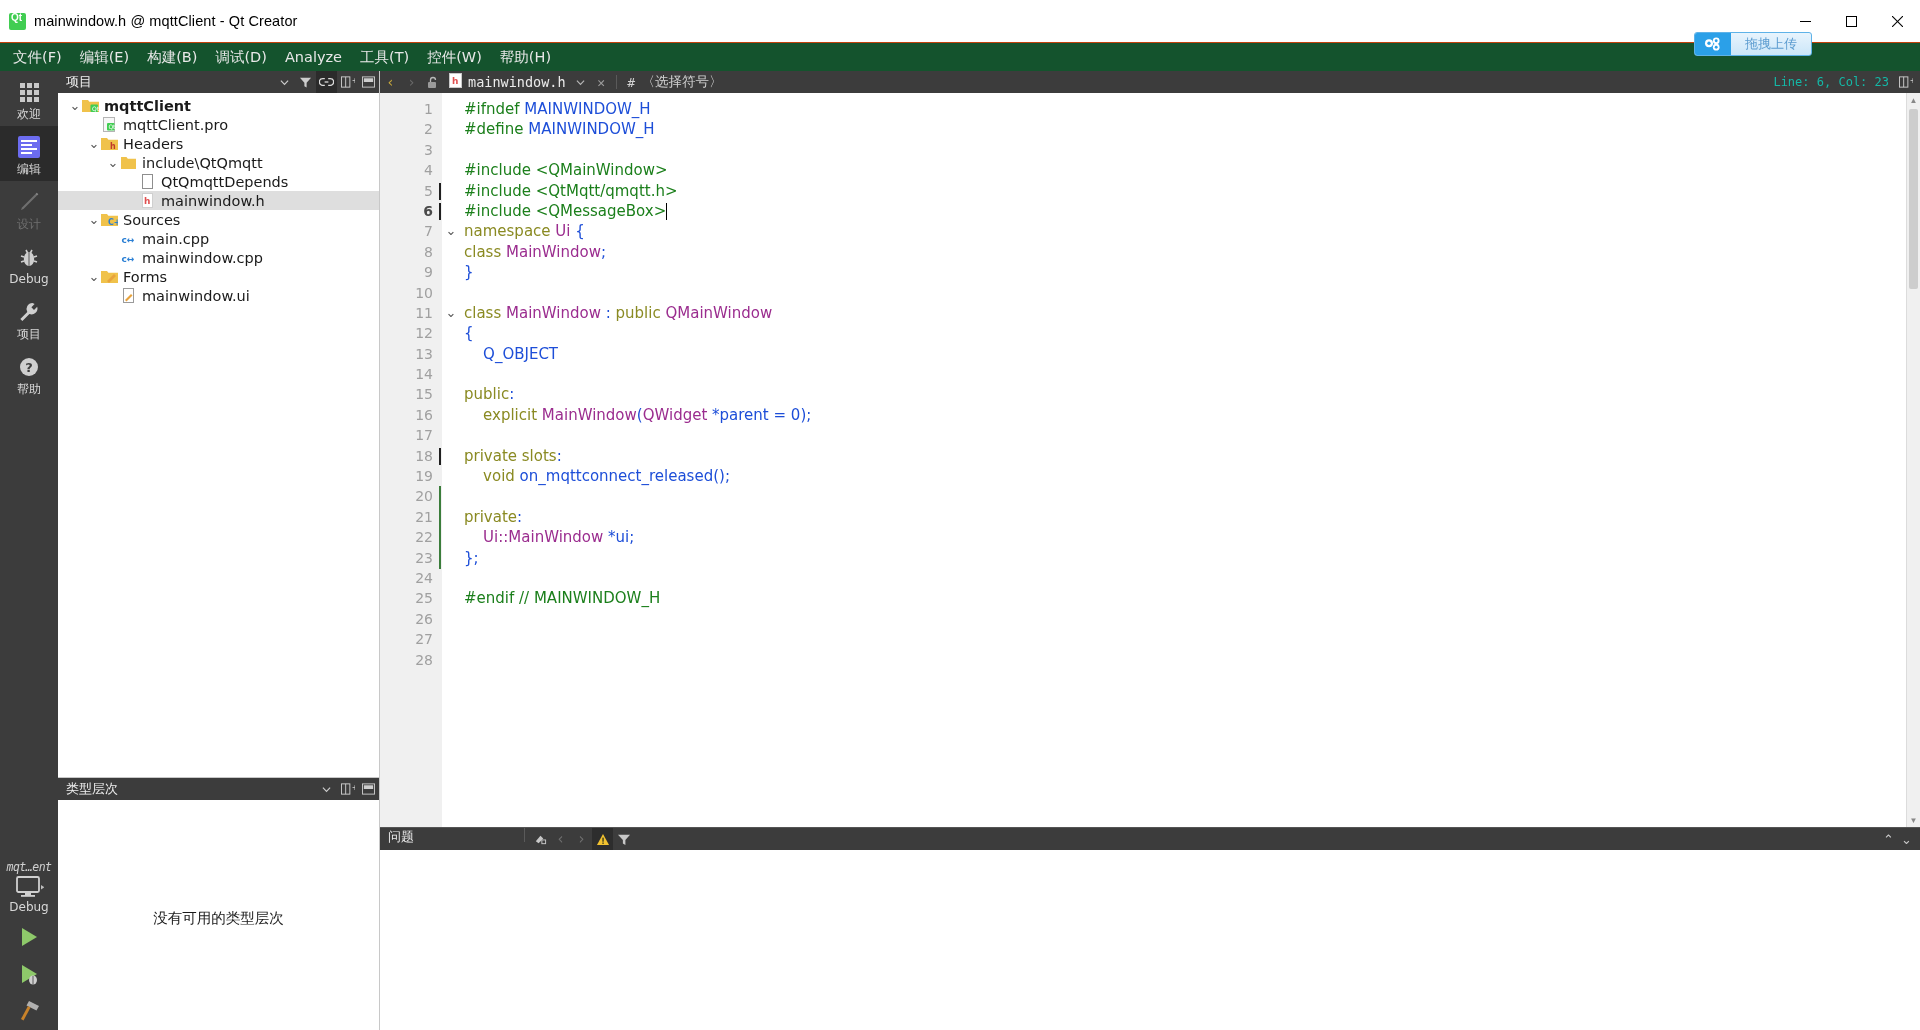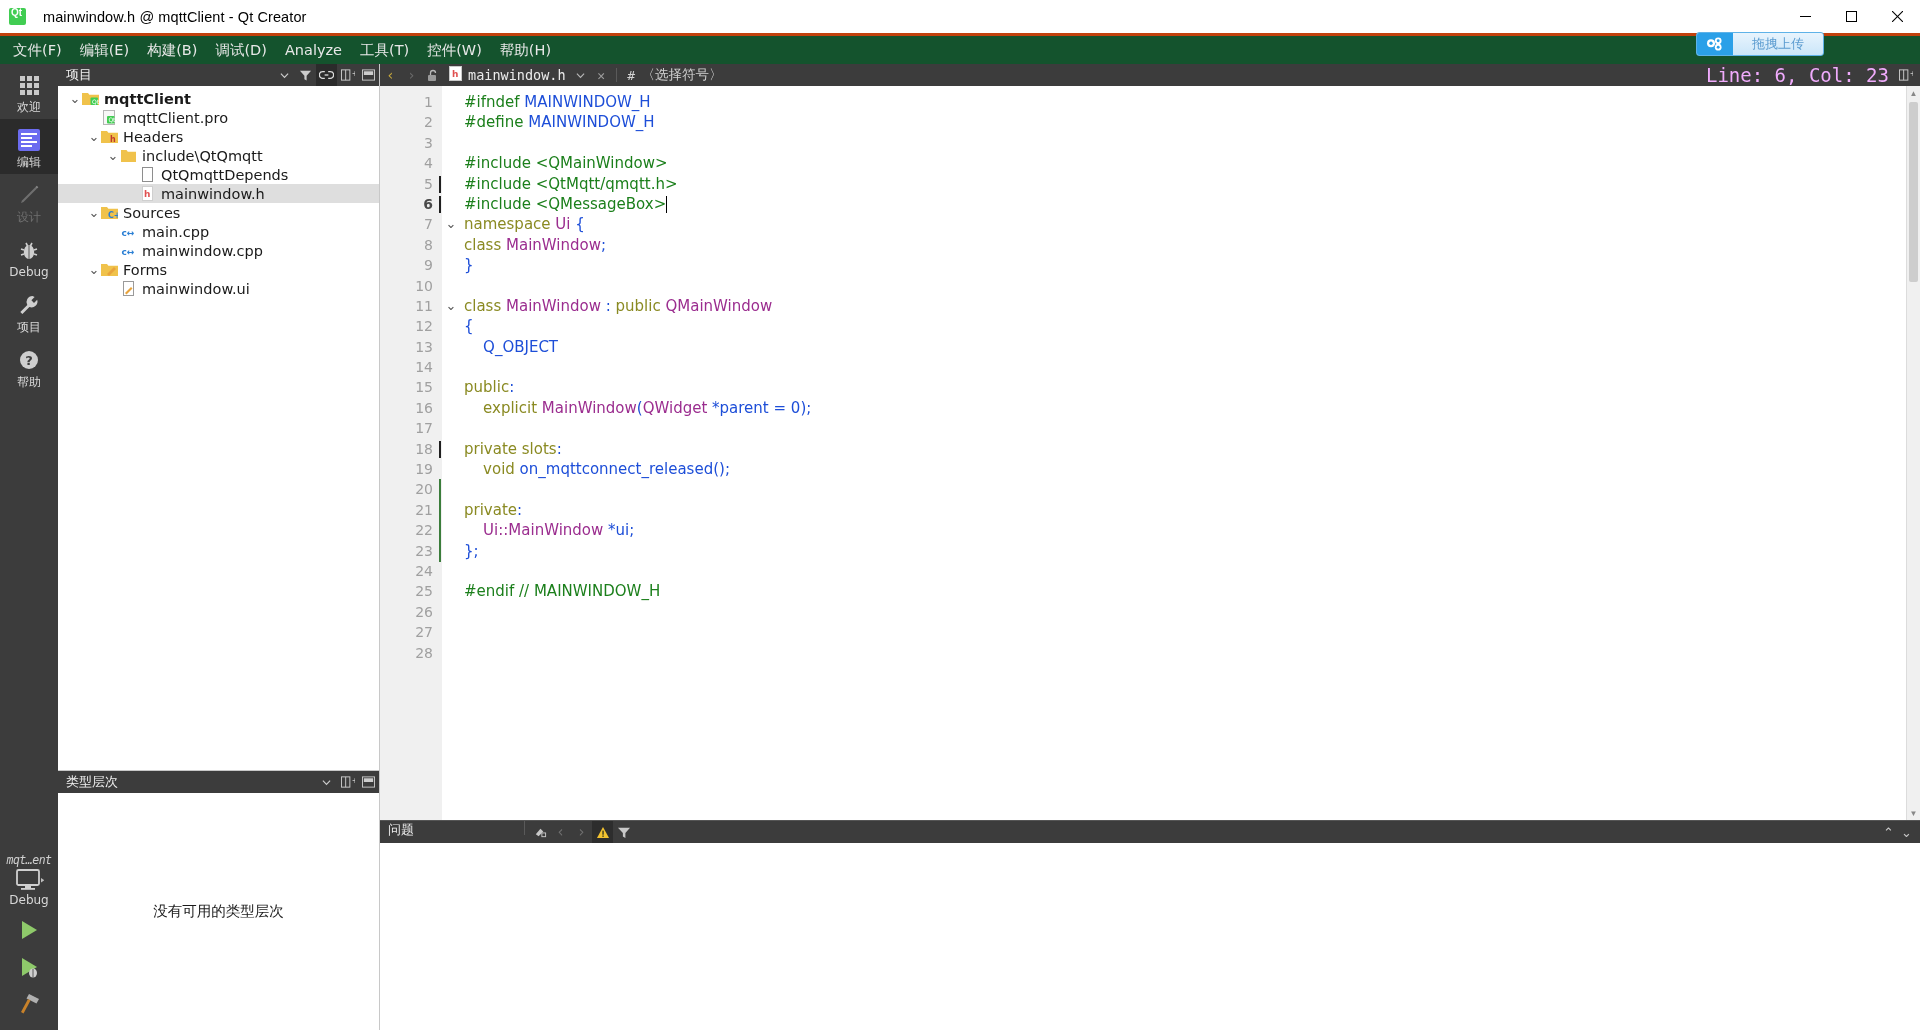--- a/index.html
+++ b/index.html
@@ -6,25 +6,24 @@
   html, body {
     width: 1920px; height: 1030px;
     overflow: hidden;
     background: #ffffff;
     font-family: "Liberation Sans", sans-serif;
     -webkit-font-smoothing: antialiased;
   }
 
   
   #titlebar {
-    height: 36px; background: #ffffff;
+    height: 43px; background: #ffffff;
     display: flex; align-items: center;
-    border-bottom: 3px solid #c2410c;
+    border-bottom: 1px solid #c2410c;
     position: relative;
-    gap: 9px;
   }
   #app-icon {
     width: 17px; height: 17px; margin-left: 9px; margin-right: 8px;
     background: #41cd52; border-radius: 2px;
     position: relative; flex: none;
   }
   #app-icon::after {
     content: "Qt"; position: absolute; left: 2px; top: -1px;
     font-size: 10px; color: #fff; font-weight: bold;
     font-family: "Liberation Sans", sans-serif;
@@ -116,21 +115,21 @@
     height:22px; background:#3c3c3c; display:flex; align-items:center; color:#d5d5d5;
     font-family:"DejaVu Sans Mono","Liberation Mono",monospace; font-size:13px; flex:none;
   }
   .et-btn { width:21px; height:22px; display:flex; align-items:center; justify-content:center; }
   .et-nav { color:#c8a93c; font-size:14px; }
   .et-nav.dis { color:#6a6a6a; }
   #tab-file { display:flex; align-items:center; gap:6px; padding:0 4px 0 6px; }
   #tab-name { font-size:13.5px; color:#ebebeb; font-family:"DejaVu Sans Mono", monospace; }
   .et-sep { width:1px; height:14px; background:#5a5a5a; margin:0 4px; }
   #symbol-sel { color:#d2d2d2; font-size:13.5px; font-family:"DejaVu Sans", sans-serif;}
-  #linecol { margin-left:auto; color:#f0abfc; font-size:19px; font-family:"DejaVu Sans Mono", monospace; padding-right:6px;}
+  #linecol { margin-left:auto; color:#14b8a6; font-size:12px; font-family:"DejaVu Sans Mono", monospace; padding-right:6px;}
 
   
   #editorwrap { flex:1; display:flex; min-height:0; background:#fff; position:relative; }
   #gutter {
     width:62px; flex:none; background:#f0f0f0; color:#a0a0a0; text-align:right;
     font-family:"DejaVu Sans","Liberation Sans",sans-serif; font-size:14px; padding-top:6px;
   }
   .gl { height:20.4px; line-height:20.4px; padding-right:9px; position:relative; }
   .gl.cur { color:#4a4a4a; font-weight:bold; }
   .gl .mark { position:absolute; right:1px; top:2px; width:2px; height:17px; background:#1f1f1f; }
@@ -160,21 +159,21 @@
     height:22px; background:#3c3c3c; display:flex; color:#ececec;
     font-size:13px; font-family:"DejaVu Sans", sans-serif; padding-left:8px; flex:none;
   }
   #issues-body { flex:1; background:#fff; }
   .ip-btn { width:21px; height:22px; display:flex;align-items:center;justify-content:center;color:#c8c8c8;}
   .ip-btn.on { background:#2d2d2d; }
   .ip-btn.dis { color:#6f6f6f; }
 
   
   #upload {
-    position:absolute; right:96px; top:32px; height:24px; width:128px;
+    position:absolute; right:108px; top:32px; height:24px; width:118px;
     display:flex; align-items:center; border-radius:3px; overflow:hidden;
     background:linear-gradient(#e8f4fd,#cbe6f9); border:1px solid #5eb2e8; z-index:20;
   }
   #upload-ico { width:36px; height:24px; background:#2ba0e8; display:flex;align-items:center;justify-content:center; }
   #upload-label { flex:1; text-align:center; color:#5c9cd0; font-size:13px; font-family:"DejaVu Sans", sans-serif;}
 </style>
 </head>
 <body>
 
 <div id="titlebar">

